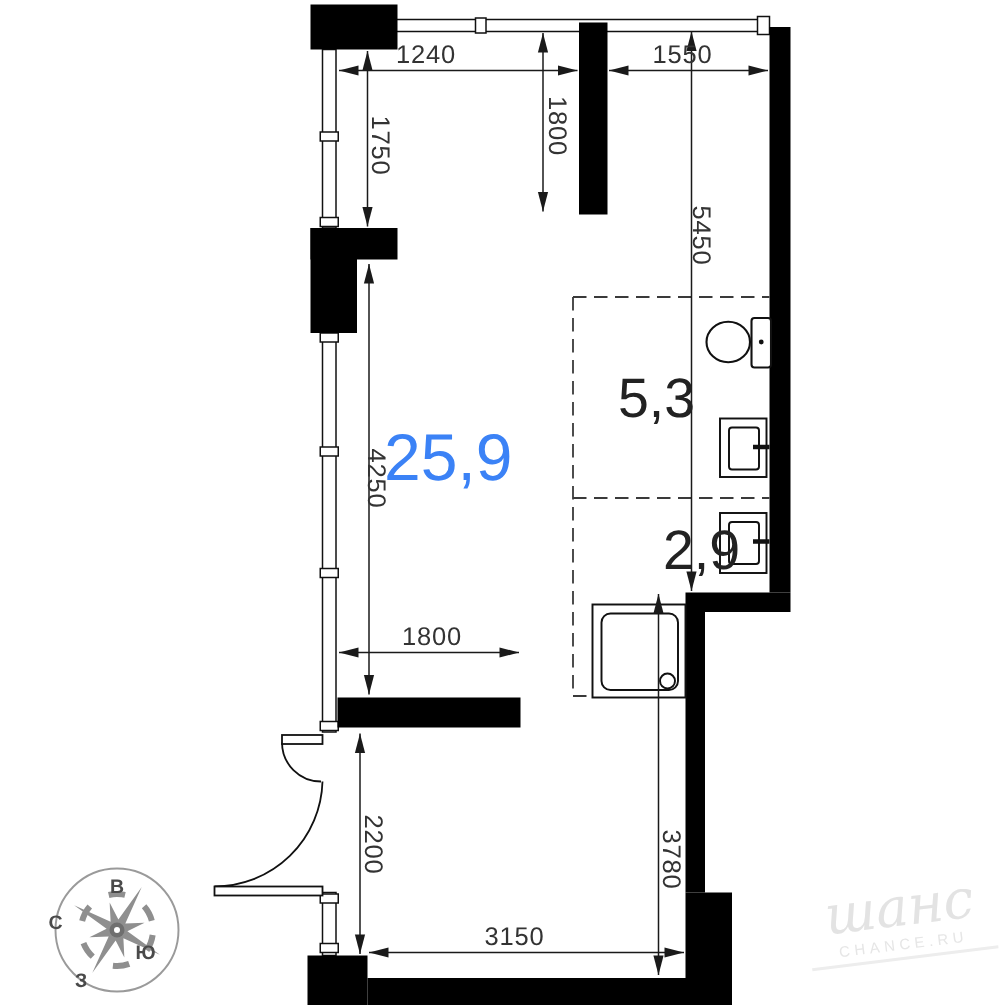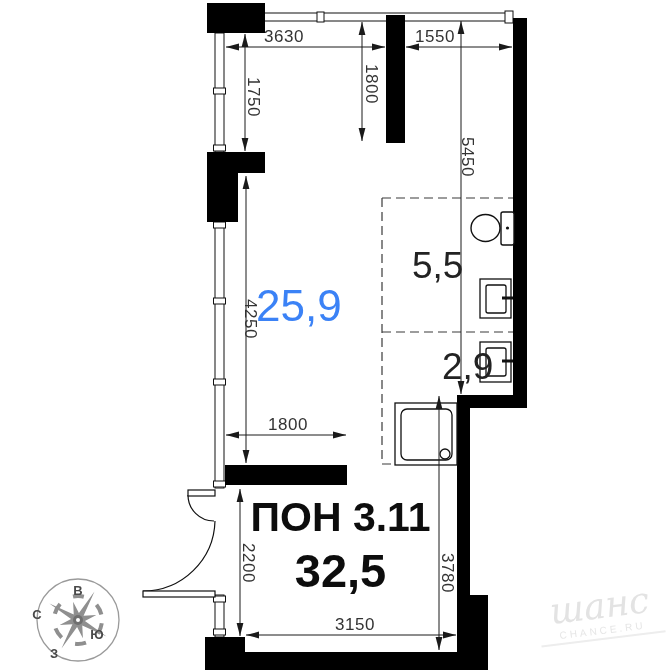--- a/index.html
+++ b/index.html
@@ -118,36 +118,34 @@
         L 16.5 -28.6 L 5.55 -4.26 L 18.35 -4.9 L 6.94 0.91 Z"></path>
       <circle r="5" fill="#6f6f6f"></circle>
       <circle r="2" fill="#ffffff"></circle>
       <text x="0" y="-25" text-anchor="middle" font-size="13" font-weight="bold" fill="#4a4a4a">В</text>
       <text x="-41" y="-1" text-anchor="middle" font-size="13" font-weight="bold" fill="#4a4a4a">С</text>
       <text x="19" y="19" text-anchor="middle" font-size="13" font-weight="bold" fill="#4a4a4a">Ю</text>
       <text x="-24" y="38" text-anchor="middle" font-size="13" font-weight="bold" fill="#4a4a4a">З</text>
     </g>
   </svg>
 
-  <div class="lbl dim-lbl" style="left:255px;top:28px;width:58px;">3630</div>
-  <div class="lbl dim-lbl" style="left:406px;top:28px;width:58px;">1550</div>
+  <div class="lbl dim-lbl" style="left:255px;top:28px;width:58px;">1240</div>
+  <div class="lbl dim-lbl" style="left:426px;top:28px;width:58px;">1550</div>
   <div class="lbl dim-lbl rot" style="left:223px;top:88px;">1750</div>
   <div class="lbl dim-lbl rot" style="left:341px;top:75px;">1800</div>
   <div class="lbl dim-lbl rot" style="left:437px;top:148px;">5450</div>
   <div class="lbl dim-lbl rot" style="left:220px;top:310px;">4250</div>
   <div class="lbl dim-lbl" style="left:258px;top:416px;width:60px;">1800</div>
   <div class="lbl dim-lbl rot" style="left:218px;top:554px;">2200</div>
   <div class="lbl dim-lbl rot" style="left:417px;top:564px;">3780</div>
-  <div class="lbl dim-lbl" style="left:320px;top:616px;width:70px;">3150</div>
+  <div class="lbl dim-lbl" style="left:308px;top:616px;width:70px;">3150</div>
 
   <div class="lbl" style="left:256px;top:281px;font-size:44px;color:#3b82f6;">25,9</div>
-  <div class="lbl area-num" style="left:412px;top:245px;">5,5</div>
+  <div class="lbl area-num" style="left:412px;top:245px;">5,3</div>
   <div class="lbl area-num" style="left:404px;top:346px;margin-left:38px;">2,9</div>
 
-  <div class="lbl big" style="left:238px;top:494px;font-size:41px;">ПОН 3.11</div>
-  <div class="lbl big" style="left:238px;top:543px;font-size:47px;">32,5</div>
 
   <div class="wm">
     <div class="wm-script">шанс</div>
     <div class="wm-cap">CHANCE.RU</div>
   </div>
 
 </div>
 
 </body></html>

